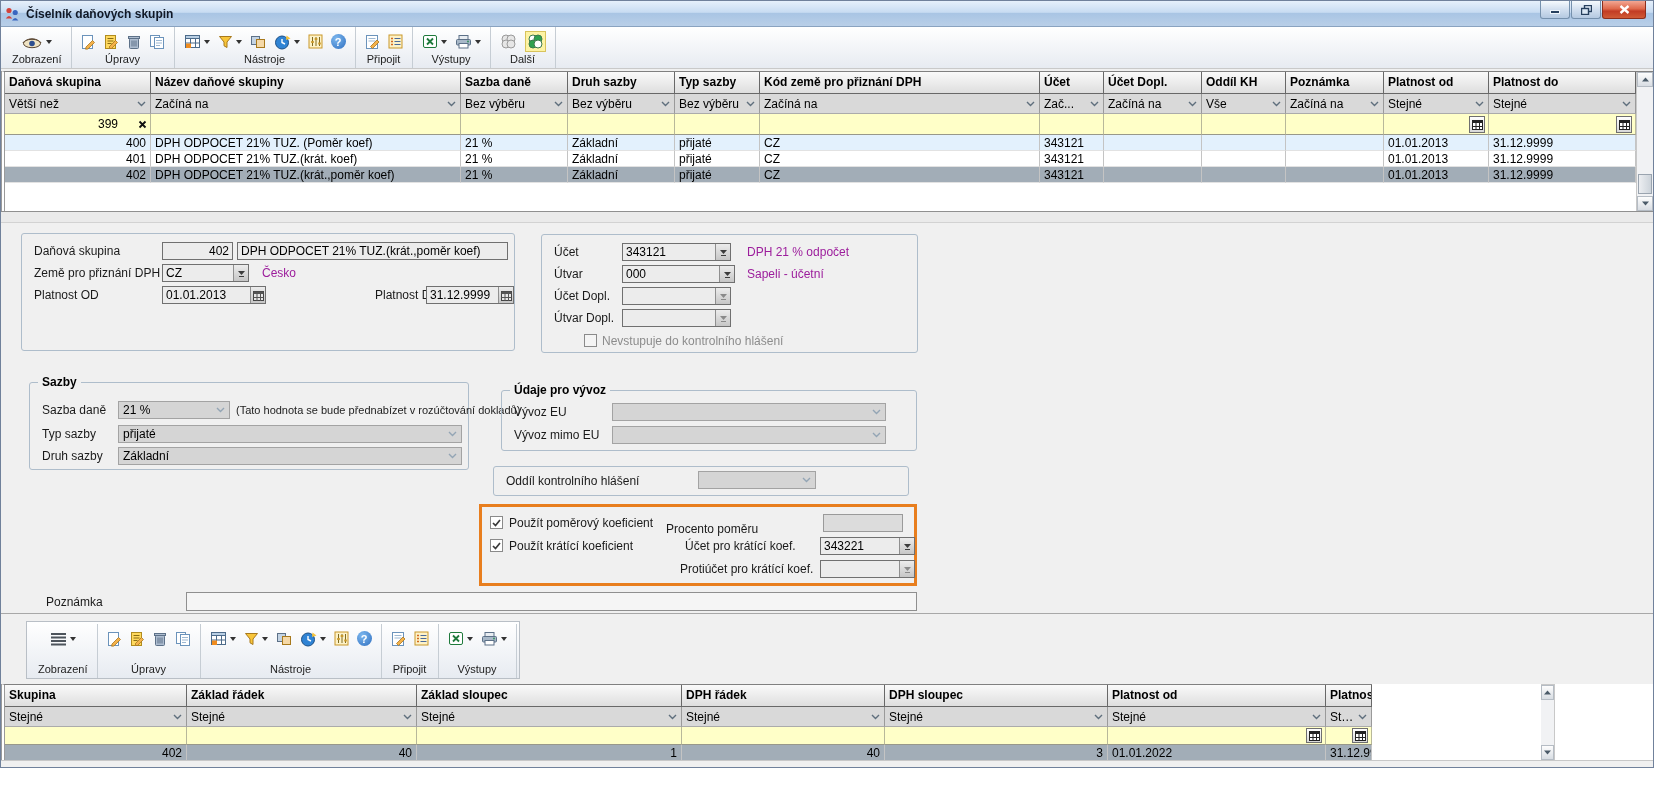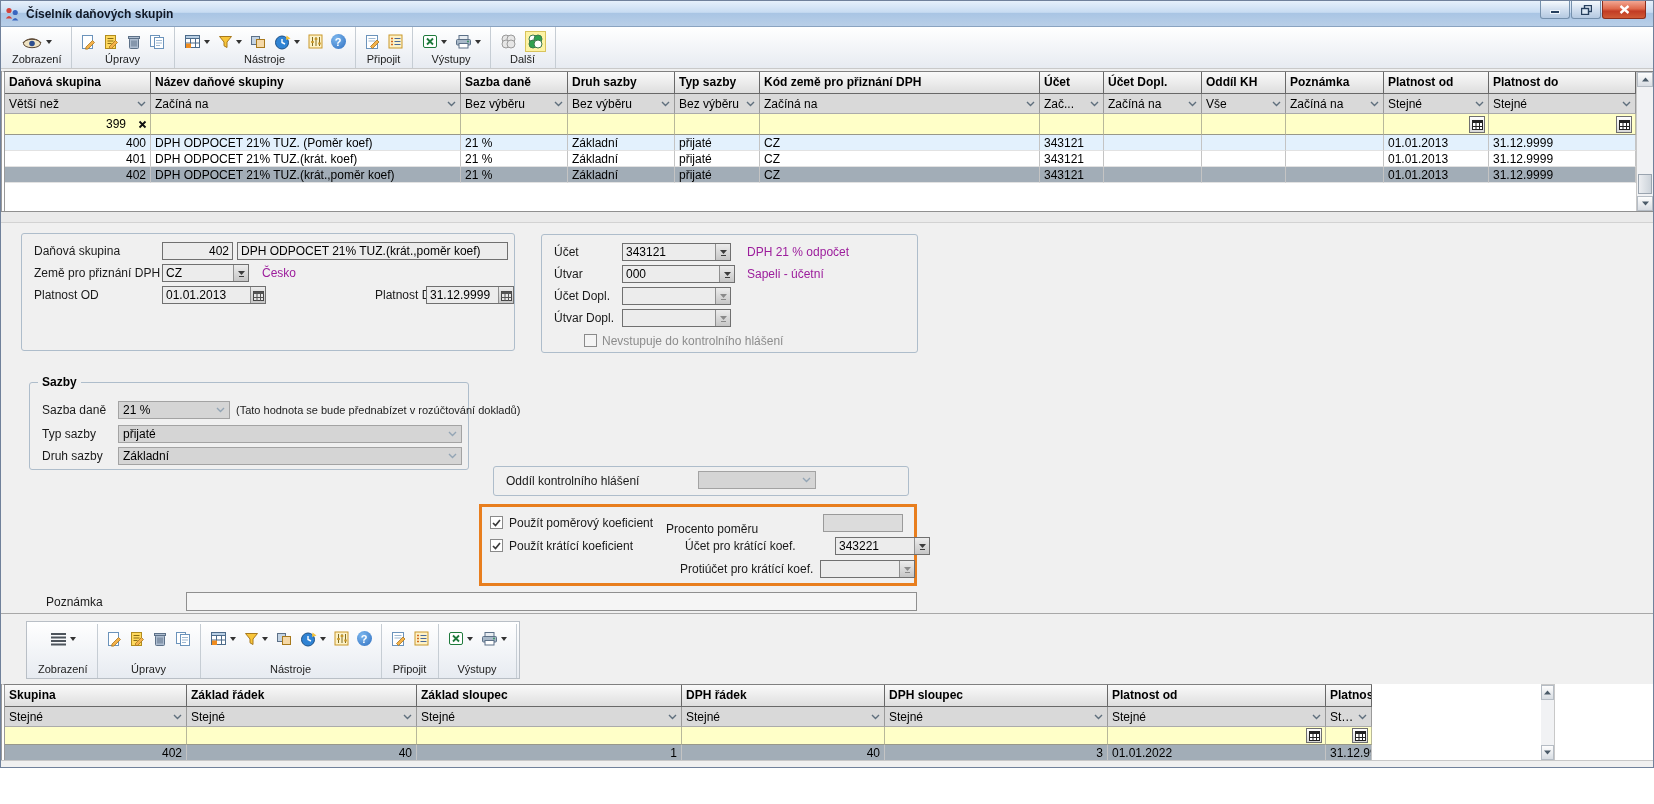--- a/index.html
+++ b/index.html
@@ -25,21 +25,21 @@
 .help-circ { width:15px; height:15px; border-radius:50%; background:radial-gradient(circle at 35% 30%,#7db8ef,#2f6fc0); color:#fff; font-weight:bold; font-size:11px; display:flex; align-items:center; justify-content:center; }
 .hl { background:#fdf3a4; border:1px solid #d8c35c; padding:1px; display:flex; }
 
 
 .ttable { position:absolute; left:0; top:70px; width:1652px; height:140px; background:#fff; border-top:1px solid #808080; border-left:4px double #9a9a9a; padding-right:17px; }
 .tgrid { display:grid; grid-template-columns:146px 310px 107px 107px 85px 280px 64px 98px 84px 98px 105px minmax(0,1fr); width:100%; }
 .bgrid { position:absolute; left:0; top:70px; width:1371px; display:grid; grid-template-columns:182px 230px 265px 203px 223px 218px minmax(0,1fr); background:#fff; border-top:1px solid #808080; border-left:4px double #9a9a9a; }
 .th { height:22px; background:linear-gradient(#fafafa,#dedede); border-right:1px solid #686868; border-bottom:1px solid #686868; font-weight:700; font-size:12px; padding:3px 4px 0; white-space:nowrap; overflow:hidden; }
 .tf { height:20px; background:#d9d9d9; border-right:1px solid #9a9a9a; border-bottom:1px solid #ababab; display:flex; align-items:center; font-size:12px; padding:0 4px; white-space:nowrap; overflow:hidden; }
 .tf .fl { flex:1; overflow:hidden; text-overflow:ellipsis; }
-.tv { height:21px; background:#ffffc8; border-right:1px solid #b8b89a; border-bottom:1px solid #98988a; display:flex; align-items:center; justify-content:flex-end; gap:12px; padding:0 3px; font-size:12px; }
+.tv { height:21px; background:#ffffc8; border-right:1px solid #b8b89a; border-bottom:1px solid #98988a; display:flex; align-items:center; justify-content:flex-end; gap:20px; padding:0 3px; font-size:12px; }
 .tv.short { height:18px; }
 .td { height:16px; font-size:12px; padding:0 4px; border-right:1px solid #c4c4c4; border-bottom:1px solid #e2e2e2; display:flex; align-items:center; white-space:nowrap; overflow:hidden; }
 .td.tall { height:17px; }
 .rA { background:#e3f1fd; }
 .rB { background:#ffffff; }
 .rS { background:#a2adb7; }
 .num { justify-content:flex-end; }
 .tfiller { grid-column:1/-1; height:28px; background:#fff; }
 .calbtn { width:16px; height:17px; background:linear-gradient(#ffffff,#d8d8d8); border:1px solid #6f6f6f; display:inline-flex; align-items:center; justify-content:center; }
 .vscroll { position:absolute; right:0; top:0; width:17px; height:100%; background:#f1f2f4; border-left:1px solid #c8c8c8; display:flex; flex-direction:column; }
@@ -556,20 +556,37 @@
         </span>
       <span class="abs flabel" style="left:12px; top:66px;">Druh sazby</span>
       <span class="abs combod" style="left:88px; top:64px; width:344px;">
           <span class="cval">Základní</span>
           <svg width="9" height="6">
             <path d="M1 1 L4.5 4.5 L8 1" stroke="#93a5b5" fill="none" stroke-width="1.4"></path>
           </svg>
         </span>
     </div>
 
+    <div class="gbox" style="left:500px; top:167px; width:416px; height:61px;">
+      <span class="legend">Údaje pro vývoz</span>
+      <span class="abs flabel" style="left:12px; top:14px;">Vývoz EU</span>
+      <span class="abs combod" style="left:110px; top:12px; width:274px;">
+          <span class="cval"></span>
+          <svg width="9" height="6">
+            <path d="M1 1 L4.5 4.5 L8 1" stroke="#93a5b5" fill="none" stroke-width="1.4"></path>
+          </svg>
+        </span>
+      <span class="abs flabel" style="left:12px; top:37px;">Vývoz mimo EU</span>
+      <span class="abs combod" style="left:110px; top:35px; width:274px;">
+          <span class="cval"></span>
+          <svg width="9" height="6">
+            <path d="M1 1 L4.5 4.5 L8 1" stroke="#93a5b5" fill="none" stroke-width="1.4"></path>
+          </svg>
+        </span>
+    </div>
 
     <div class="gbox" style="left:492px; top:243px; width:416px; height:30px;">
       <span class="abs flabel" style="left:12px; top:7px;">Oddíl kontrolního hlášení</span>
       <span class="abs combod" style="left:204px; top:4px; width:118px;">
           <span class="cval"></span>
           <svg width="9" height="6">
             <path d="M1 1 L4.5 4.5 L8 1" stroke="#93a5b5" fill="none" stroke-width="1.4"></path>
           </svg>
         </span>
     </div>
@@ -583,21 +600,21 @@
       <span class="abs flabel" style="left:27px; top:9px;">Použít poměrový koeficient</span>
       <span class="abs flabel" style="left:184px; top:15px;">Procento poměru</span>
       <span class="abs field" style="left:341px; top:7px; width:80px; background:#dcdcdc; border-color:#9a9a9a;"></span>
       <span class="abs cb" style="left:8px; top:32px;">
           <svg width="9" height="8">
             <path d="M1 4 L3.5 6.5 L8 1" stroke="#3a3a3a" fill="none" stroke-width="1.7"></path>
           </svg>
         </span>
       <span class="abs flabel" style="left:27px; top:32px;">Použít krátící koeficient</span>
       <span class="abs flabel" style="left:203px; top:32px;">Účet pro krátící koef.</span>
-      <span class="abs combo" style="left:353px; top:30px; width:95px;">
+      <span class="abs combo" style="left:338px; top:30px; width:95px;">
           <span class="cval">343221</span>
           <span class="cbtn">
             <svg width="7" height="7">
               <path d="M0 1 h7 L3.5 5 Z" fill="#3c3c3c"></path>
               <rect x="1" y="6" width="5" height="1" fill="#3c3c3c"></rect>
             </svg>
           </span>
         </span>
       <span class="abs flabel" style="left:198px; top:55px;">Protiúčet pro krátící koef.</span>
       <span class="abs combo" style="left:338px; top:53px; width:95px;">

